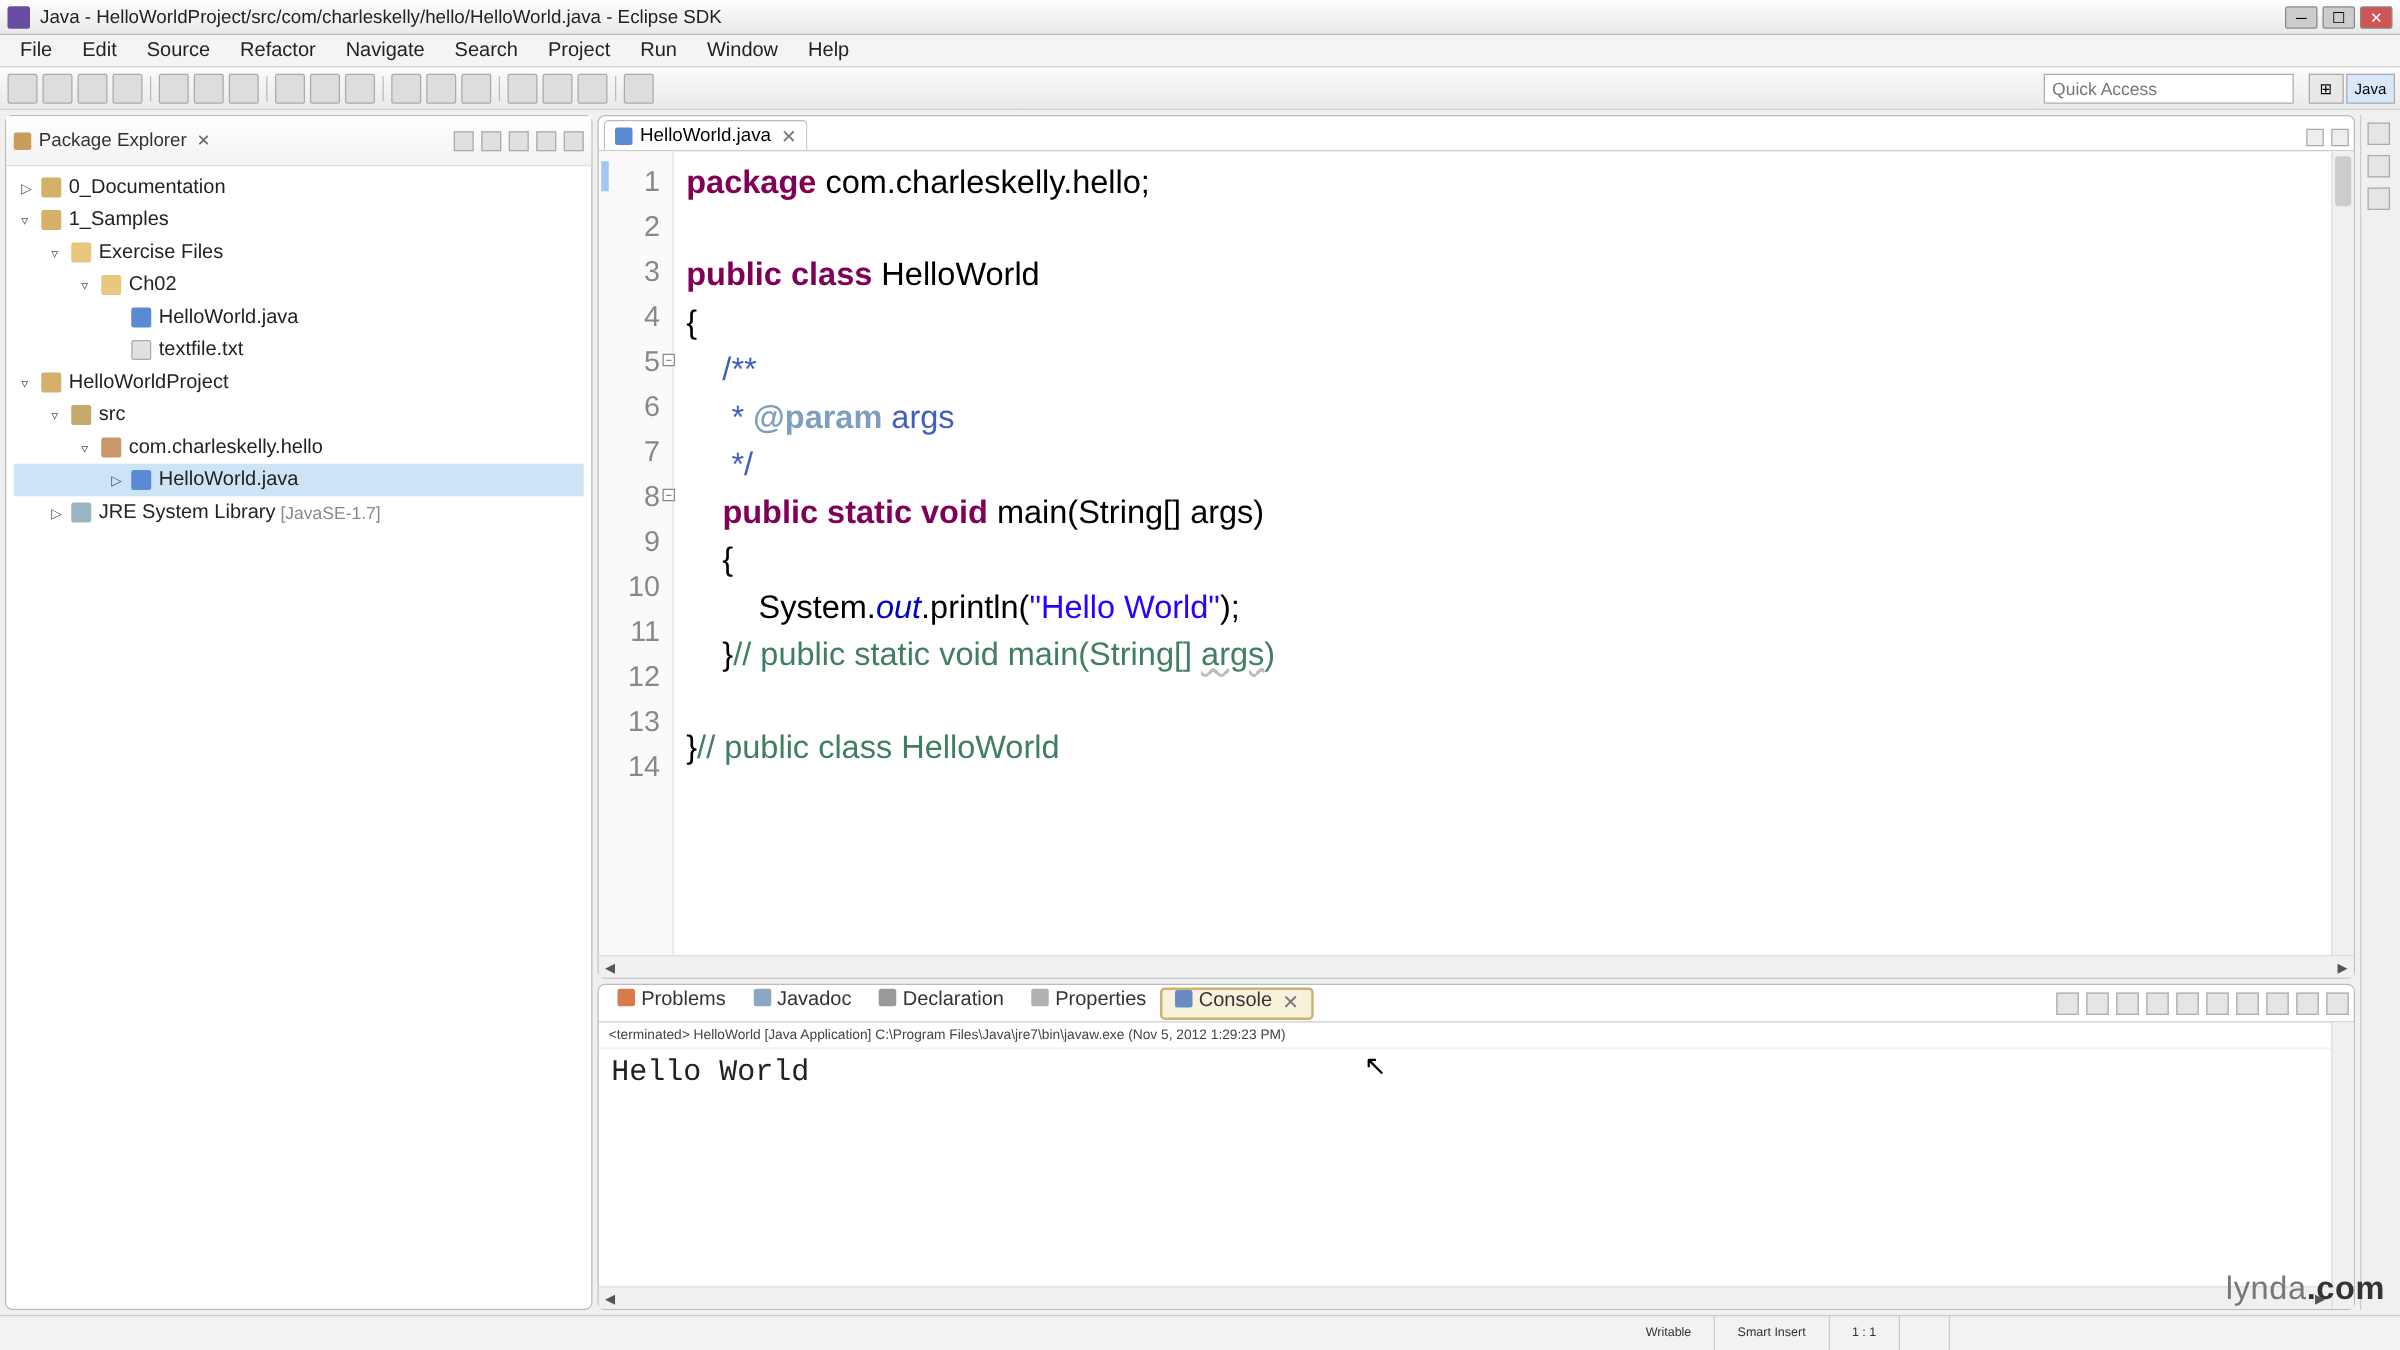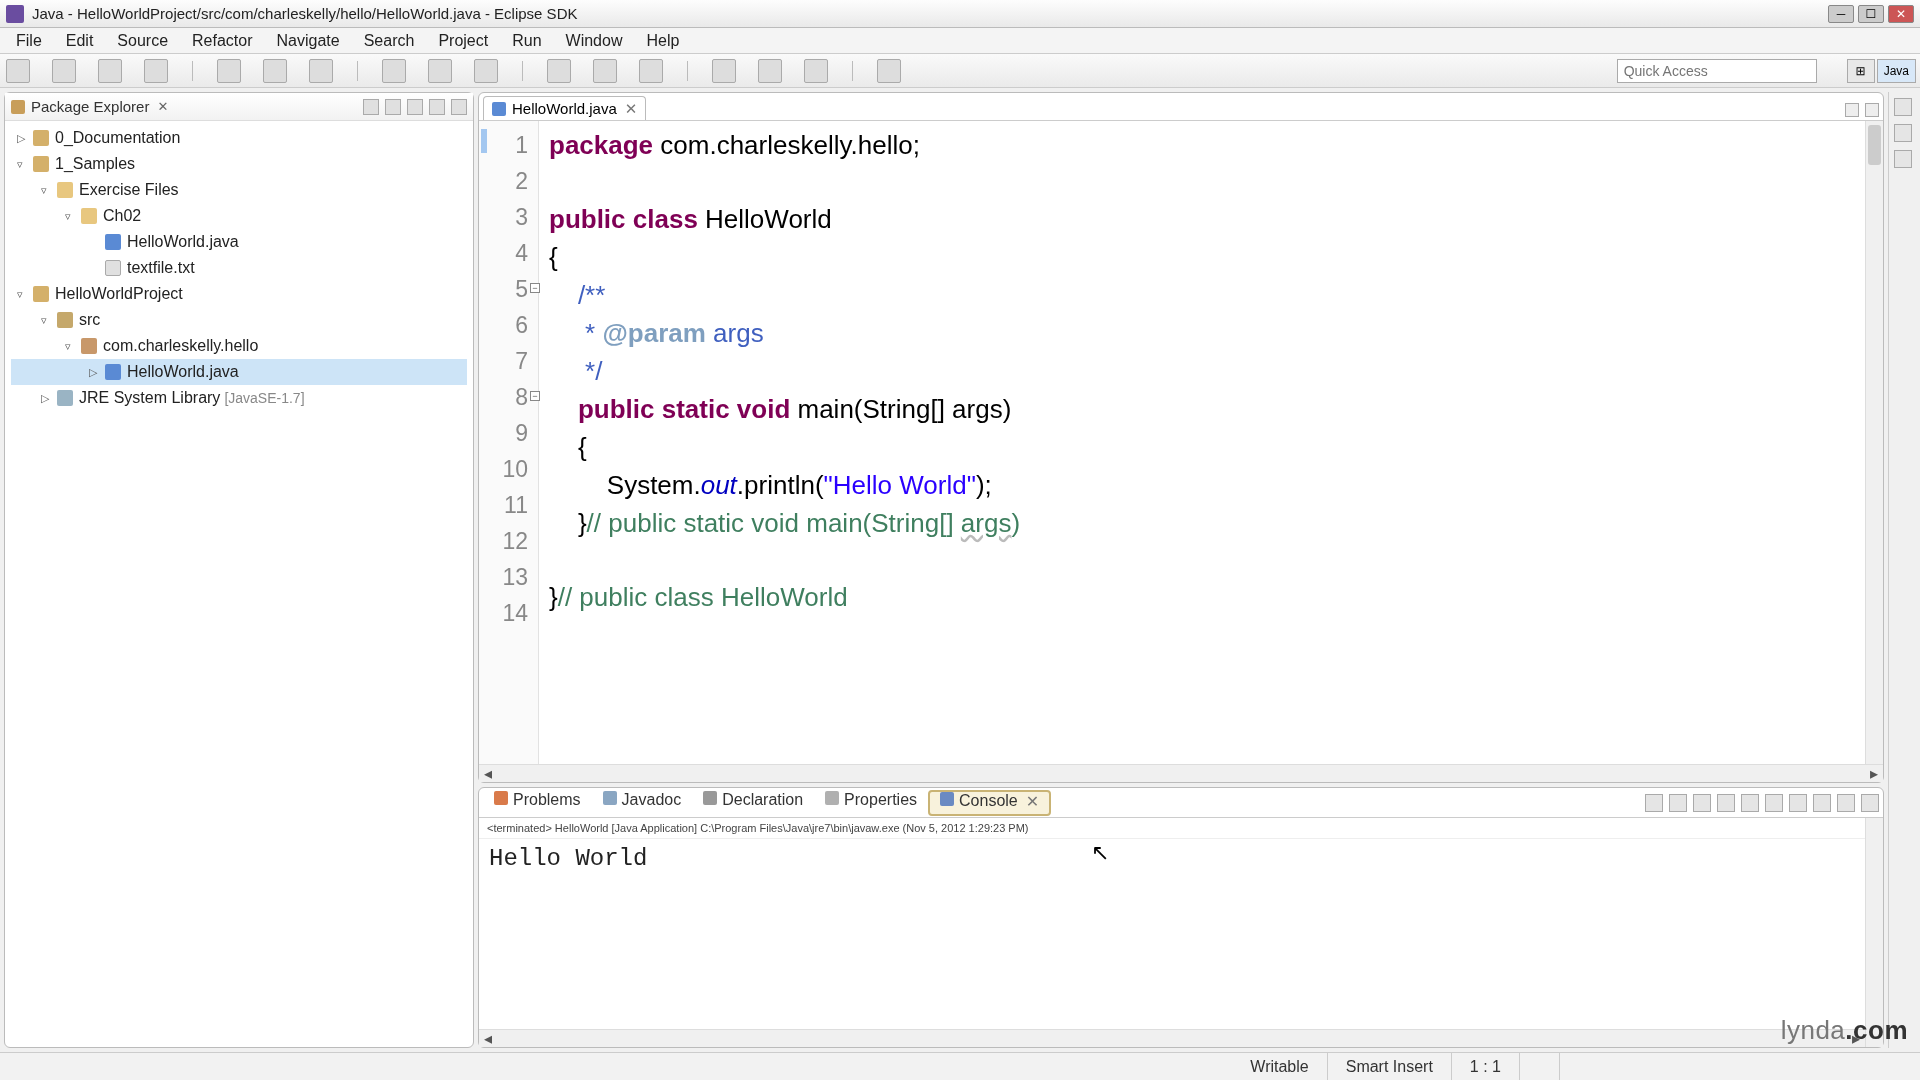--- a/index.html
+++ b/index.html
@@ -6,30 +6,30 @@
 body { background:#f0f0f0; width:1920px; height:1080px; overflow:hidden; font-size:16px; }
 .window { width:1920px; height:1080px; display:flex; flex-direction:column; background:#f0f0f0; }
 .titlebar { height:28px; background:linear-gradient(#fdfdfd,#e9e9e9); border-bottom:1px solid #bbb; display:flex; align-items:center; padding:0 6px; }
 .titlebar .appicon { width:18px; height:18px; background:#6a4da0; border-radius:2px; margin-right:8px; }
 .titlebar .title { font-size:15px; color:#222; }
 .titlebar .winctrl { margin-left:auto; display:flex; gap:4px; }
 .titlebar .winctrl div { width:26px; height:18px; background:#ccc; border:1px solid #888; border-radius:2px; display:flex; align-items:center; justify-content:center; font-size:12px; }
 .titlebar .winctrl .close { background:#c55; color:#fff; }
 .menubar { height:26px; display:flex; align-items:center; padding:0 4px; background:#f4f4f4; border-bottom:1px solid #ccc; }
 .menubar .menuitem { padding:3px 12px; font-size:16px; color:#222; cursor:default; }
-.toolbar { height:34px; background:linear-gradient(#fafafa,#eaeaea); border-bottom:1px solid #ccc; display:flex; align-items:center; padding:0 4px;gap:18px; }
+.toolbar { height:34px; background:linear-gradient(#fafafa,#eaeaea); border-bottom:1px solid #ccc; display:flex; align-items:center; padding:0 4px; }
 .toolbar .tbtn { width:24px; height:24px; margin:0 2px; background:#ddd; border:1px solid #aaa; border-radius:2px; }
 .toolbar .tsep { width:1px; height:20px; background:#bbb; margin:0 4px; }
 .toolbar .quick { margin-left:auto; width:200px; height:24px; border:1px solid #aaa; background:#fff; padding:2px 6px; font-size:14px; color:#888; }
 .toolbar .persp { display:flex; margin-left:10px; }
 .toolbar .persp .pbtn { width:28px; height:24px; border:1px solid #aaa; background:#e8e8e8; margin-left:2px; display:flex; align-items:center; justify-content:center; font-size:12px; }
 .toolbar .persp .pbtn.java { background:#d8e8f8; padding:0 6px; width:auto; }
 .content { flex:1; display:flex; padding:4px; gap:4px; }
 .sidepanel { width:470px; background:#fff; border:1px solid #bbb; border-radius:6px; display:flex; flex-direction:column; }
-.panelhdr { height:28px; display:flex; align-items:center; padding:0 6px; border-bottom:1px solid #ddd; background:linear-gradient(#fff,#f2f2f2); }
+.panelhdr { height:40px; display:flex; align-items:center; padding:0 6px; border-bottom:1px solid #ddd; background:linear-gradient(#fff,#f2f2f2); }
 .panelhdr .picon { width:14px; height:14px; background:#c89e5a; border-radius:2px; margin-right:6px; }
 .panelhdr .ptitle { font-size:15px; color:#333; }
 .panelhdr .px { margin-left:4px; padding:0 4px; font-size:13px; color:#666; cursor:pointer; }
 .panelhdr .pbtns { margin-left:auto; display:flex; gap:6px; }
 .panelhdr .pbtns div { width:16px; height:16px; background:#e0e0e0; border:1px solid #aaa; }
 .tree { flex:1; padding:4px 6px; overflow:auto; }
 .tnode { display:flex; align-items:center; height:26px; font-size:16px; color:#222; cursor:default; }
 .tnode .twisty { width:14px; margin-right:2px; color:#555; font-size:11px; }
 .tnode .nicon { width:16px; height:16px; margin-right:6px; border-radius:2px; }
 .ic-proj { background:#d4b06a; }
@@ -73,21 +73,21 @@
 .btab { height:26px; display:flex; align-items:flex-start; padding:0 10px; font-size:16px; color:#333; border:1px solid transparent; cursor:pointer; }
 .btab .bicon { width:14px; height:14px; margin-right:5px; border-radius:2px; }
 .btab.active { background:#f8f2dc; border:2px solid #c9b374; border-radius:4px; }
 .ic-prob{background:#d97a4a}.ic-jdoc{background:#8aa6c2}.ic-decl{background:#999}.ic-prop{background:#b0b0b0}.ic-cons{background:#6a8ac2}
 .bottabs .bbtns { margin-left:auto; display:flex; gap:6px; }
 .bottabs .bbtns div { width:18px; height:18px; background:#e5e5e5; border:1px solid #aaa; }
 .consolehdr { padding:4px 8px; font-size:11px; color:#444; border-bottom:1px solid #eee; }
 .consoleout { flex:1; padding:6px 10px; font-family:Consolas,"Courier New",monospace; font-size:24px; color:#222; overflow:auto; }
 .consolewrap { flex:1; display:flex; }
 .consolebody { flex:1; display:flex; flex-direction:column; }
-.statusbar { height:28px; background:#f2f2f2; border-top:1px solid #ccc; display:flex; align-items:center; font-size:16px; color:#333; }
+.statusbar { height:28px; background:#f2f2f2; border-top:1px solid #ccc; display:flex; align-items:center; font-size:10px; color:#333; }
 .statusbar .cell { padding:0 18px; border-right:1px solid #ccc; height:100%; display:flex; align-items:center; }
 .statusbar .spacer { flex:1; }
 .watermark { position:absolute; right:12px; bottom:34px; font-size:26px; color:#777; font-weight:300; letter-spacing:.5px; pointer-events:none; }
 .watermark b { color:#333; font-weight:600; }
 .rightstrip { width:28px; background:#f0f0f0; border-left:1px solid #ccc; display:flex; flex-direction:column; align-items:center; padding-top:6px; gap:8px; }
 .rightstrip div { width:18px; height:18px; border:1px solid #aaa; background:#e5e5e5; }
 .cursor { position:absolute; pointer-events:none; font-size:22px; transform:translate(-4px,-2px); }
 </style>
 </head>
 <body>

